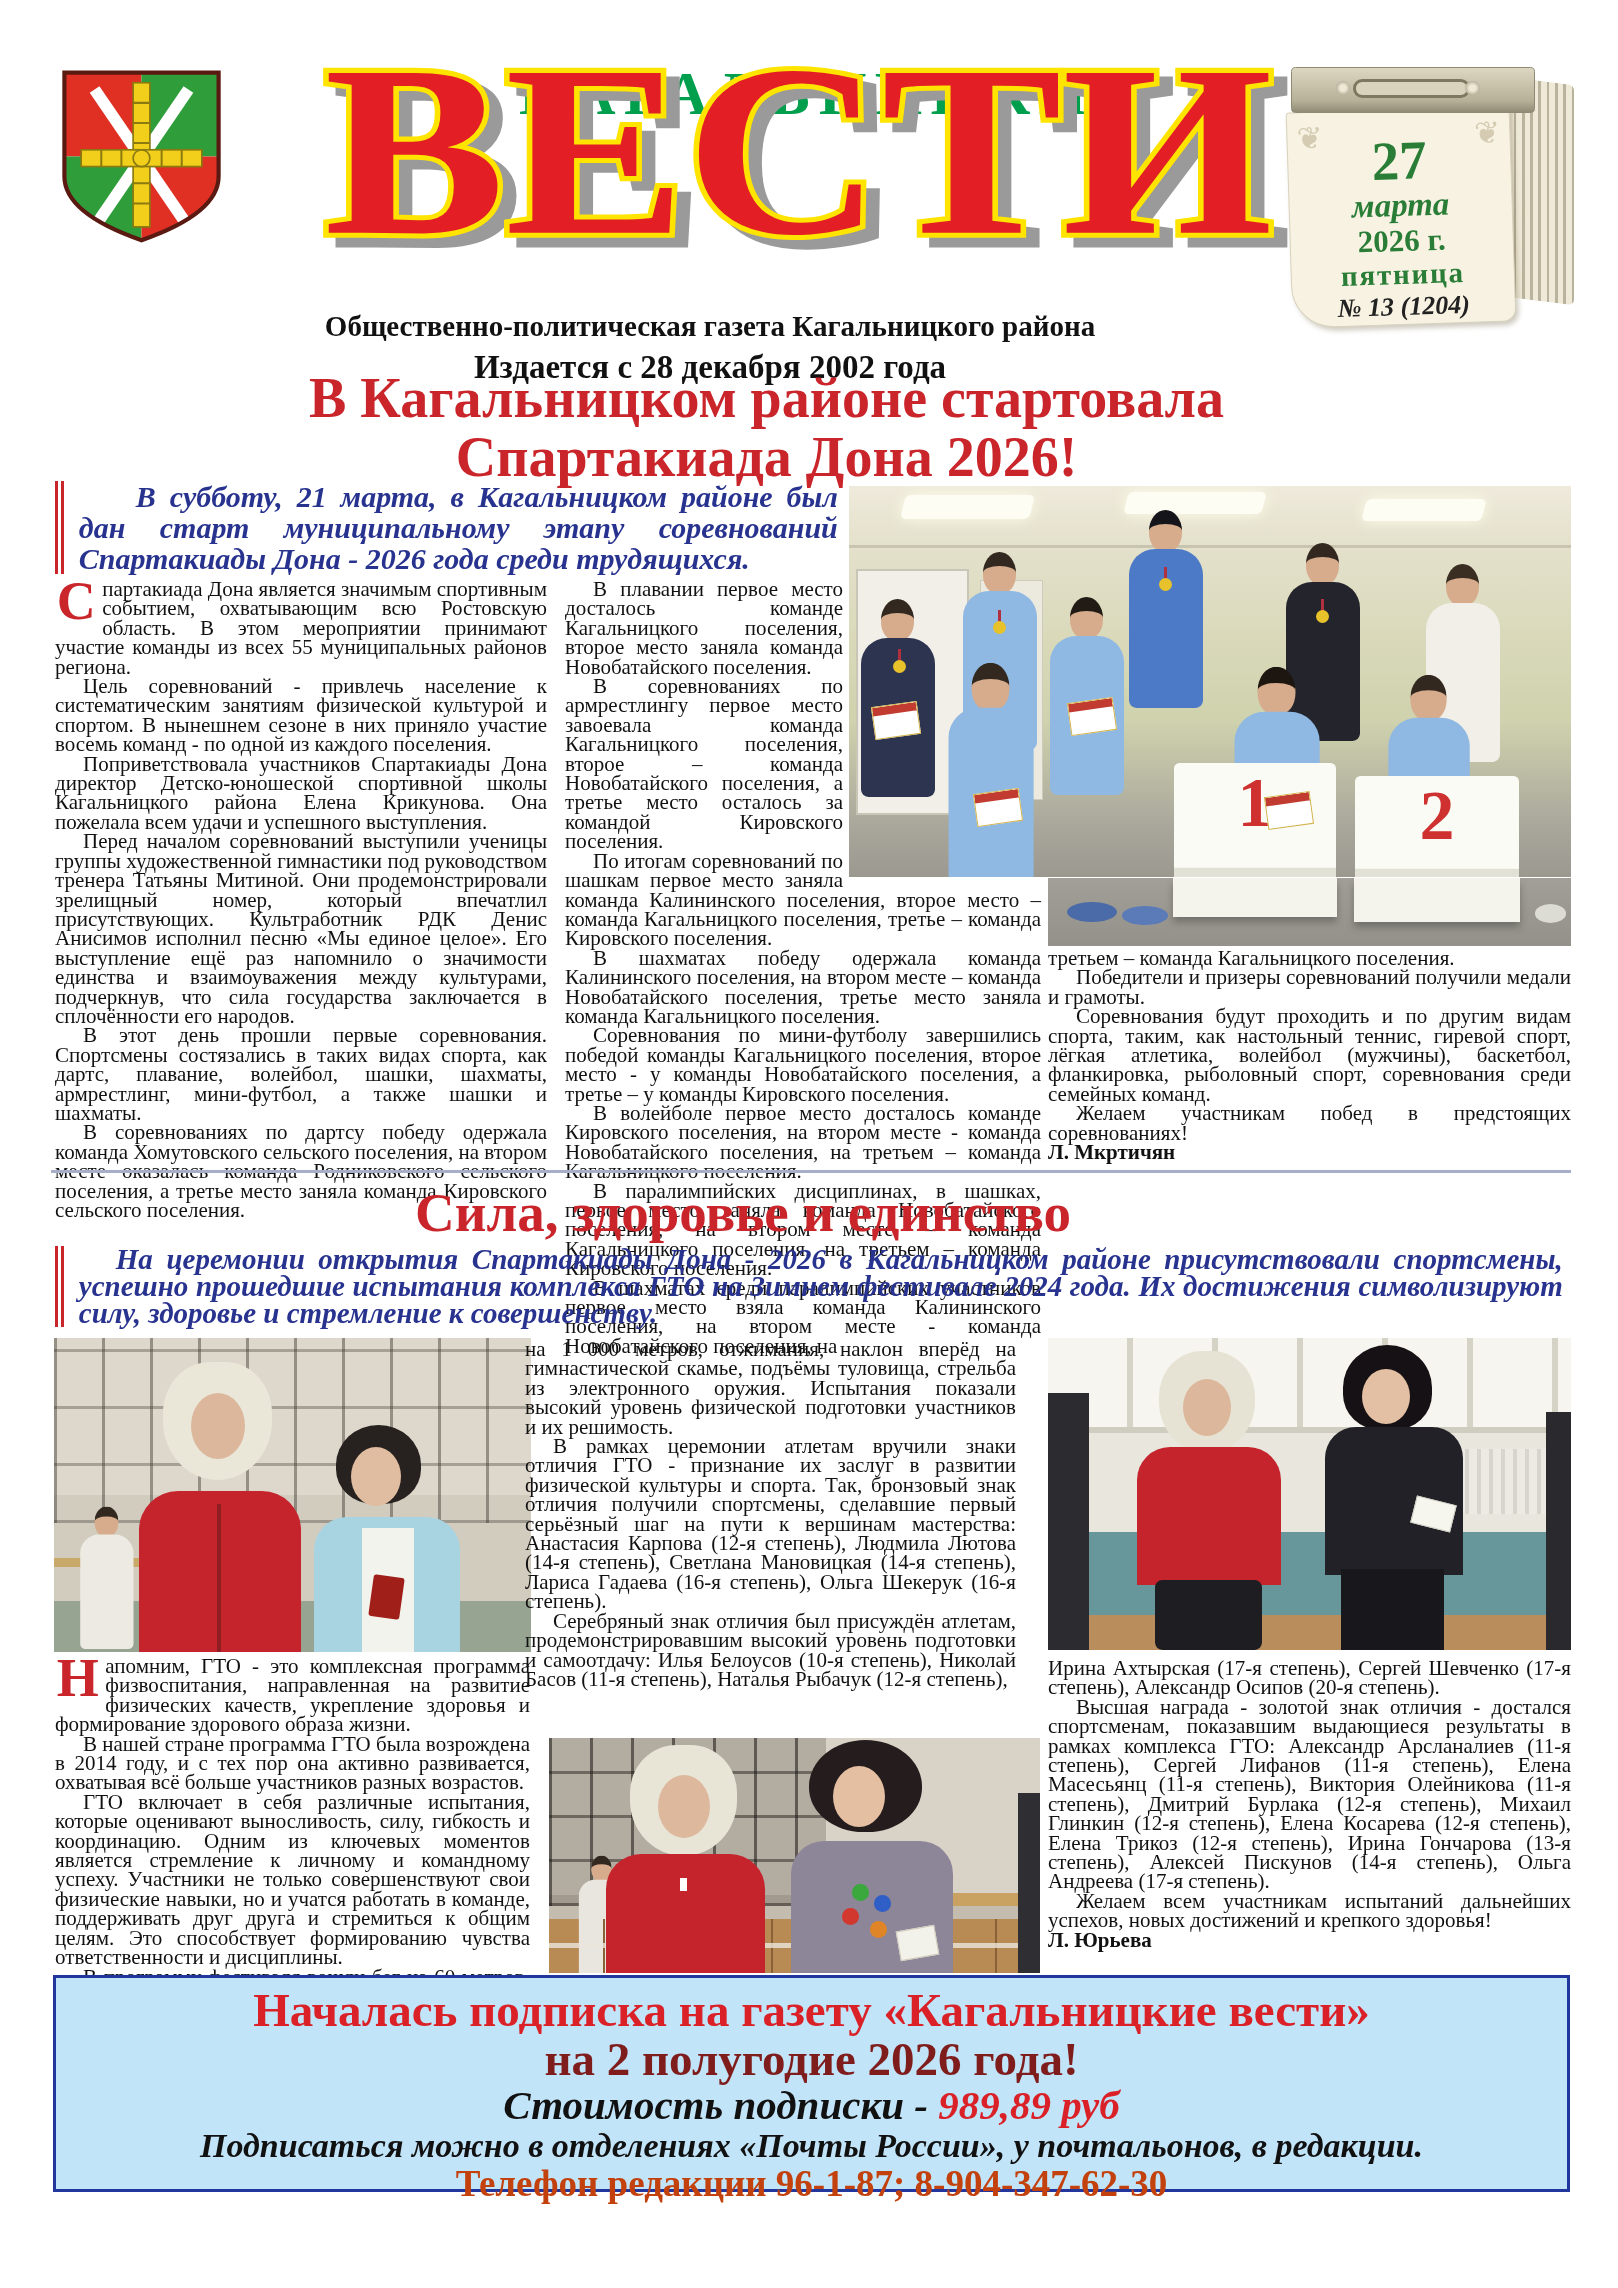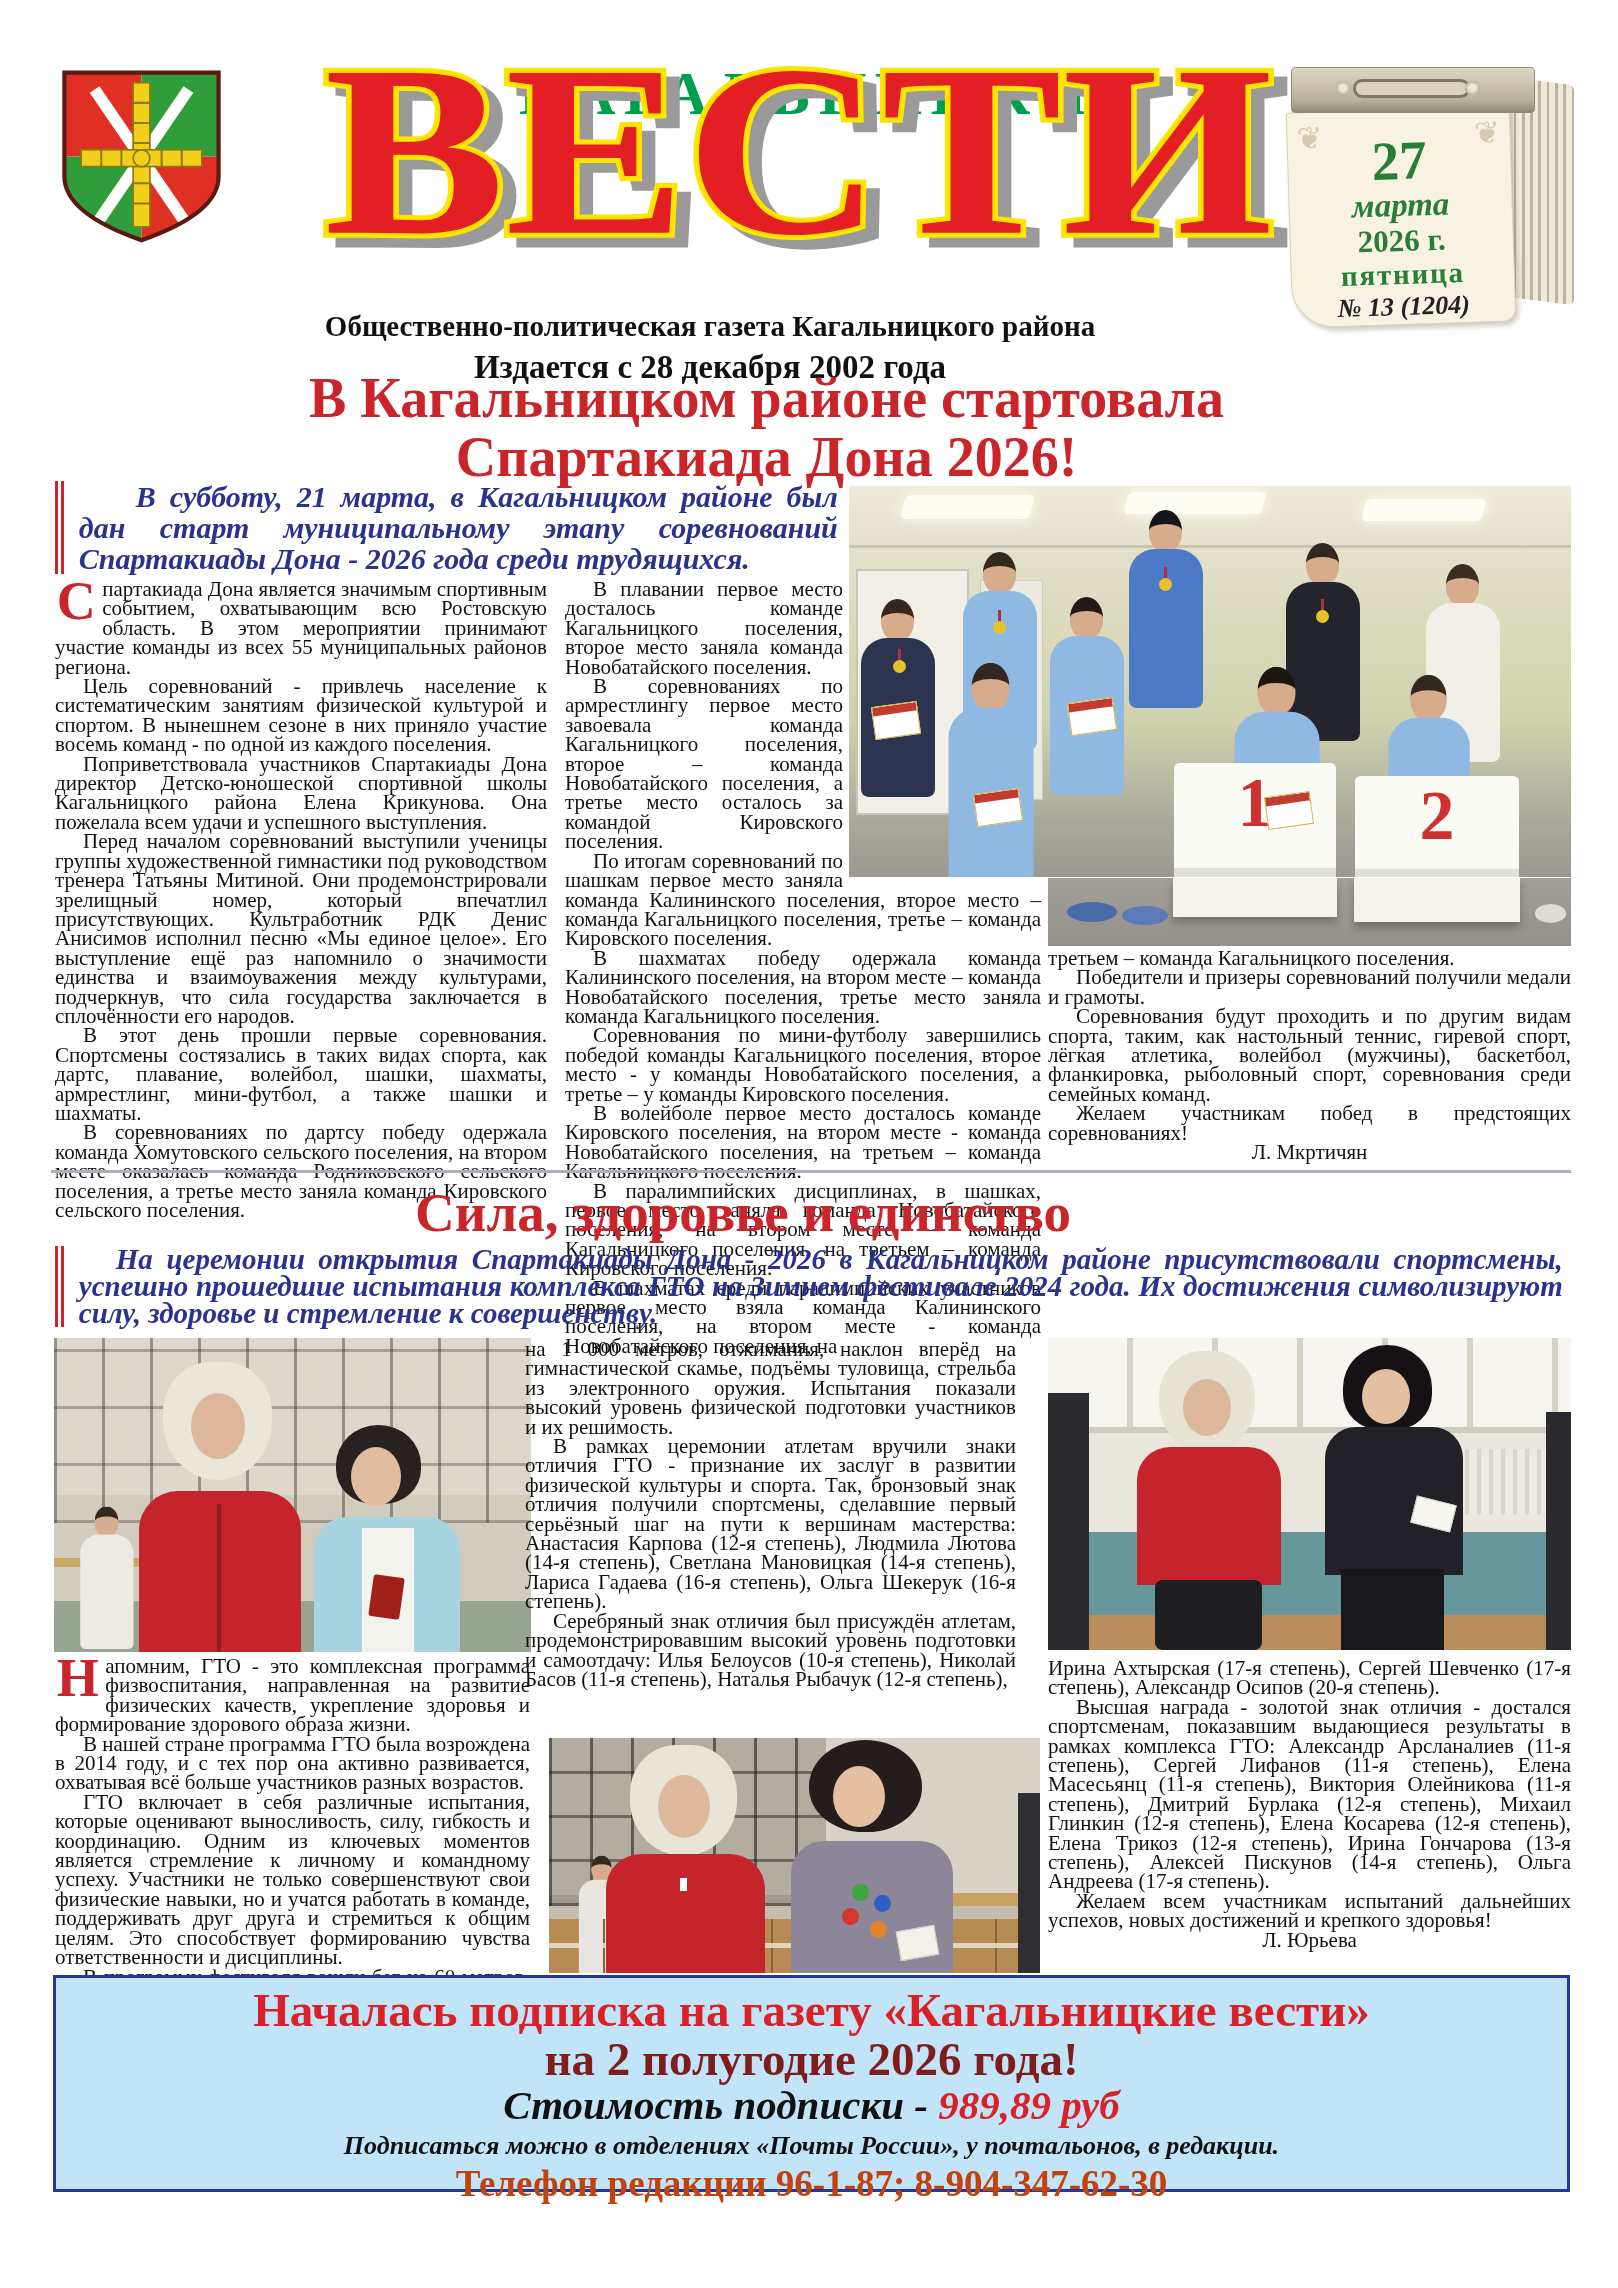--- a/index.html
+++ b/index.html
@@ -51,21 +51,21 @@
         border-left:9.2px double #c9252b;padding-left:14.8px;}
   #a1-lead{left:55px;top:481px;width:759px;font-size:30px;line-height:31px;text-indent:57px;}
   #a2-lead{left:55px;top:1246px;width:1484px;font-size:29px;line-height:27px;text-indent:37px;}
 
   
   .col{position:absolute;text-align:justify;font-size:21px;line-height:19.4px;}
   .col p{margin:0;}
   .col p.ind{text-indent:28px;}
   .dropcap{float:left;font-size:54px;line-height:40px;font-weight:bold;color:#c9252b;
            padding:0.9px 6.5px 0 1.8px;}
-  .author{text-align:center;font-weight:normal;margin-top:1.8px;}
+  .author{text-align:left;font-weight:bold;margin-top:1.8px;}
   #a1-col1{left:55px;top:580px;width:492px;}
   #a1-col2{left:565px;top:580px;width:476px;}
   #a1-col2 .wrapblock{float:right;width:198px;height:298px;}
   #a1-col3{left:1048px;top:949px;width:523px;}
   #a2-col1{left:55px;top:1657px;width:475px;}
   #a2-col2{left:525px;top:1340px;width:491px;}
   #a2-col3{left:1048px;top:1659px;width:523px;}
   .separator{position:absolute;left:51px;width:1520px;height:2.8px;background:#a9aec8;}
 
   
@@ -85,21 +85,21 @@
           background:#fbfbf6;border-radius:5.5px 5.5px 0 0;box-shadow:inset 0 -9.2px 0 #e1e1d6;}
   .podium span{font-size:70px;font-weight:bold;color:#cf3130;line-height:79px;}
 
   
   #banner{position:absolute;left:53px;top:1975px;width:1511px;height:211px;background:#c2e4f8;
           border:3.7px solid #23369e;text-align:center;}
   #banner .b1{font-size:47px;line-height:50px;font-weight:bold;color:#da2128;margin-top:7.4px;}
   #banner .b2{font-size:47px;line-height:48px;font-weight:bold;color:#7f1d1d;}
   #banner .b3{font-size:41px;line-height:44px;font-weight:bold;font-style:italic;color:#111;}
   #banner .b3 .price{color:#da2128;}
-  #banner .b4{font-size:26px;line-height:37px;font-weight:bold;font-style:italic;color:#111;}
+  #banner .b4{font-size:34px;line-height:37px;font-weight:bold;font-style:italic;color:#111;}
   #banner .b5{font-size:37px;line-height:39px;font-weight:bold;color:#c2410c;}
 </style>
 </head>
 <body>
 
 <div id="page">
 
   <div>
     <svg id="shield" width="175" height="181" viewBox="0 0 100 108">
       <defs>

